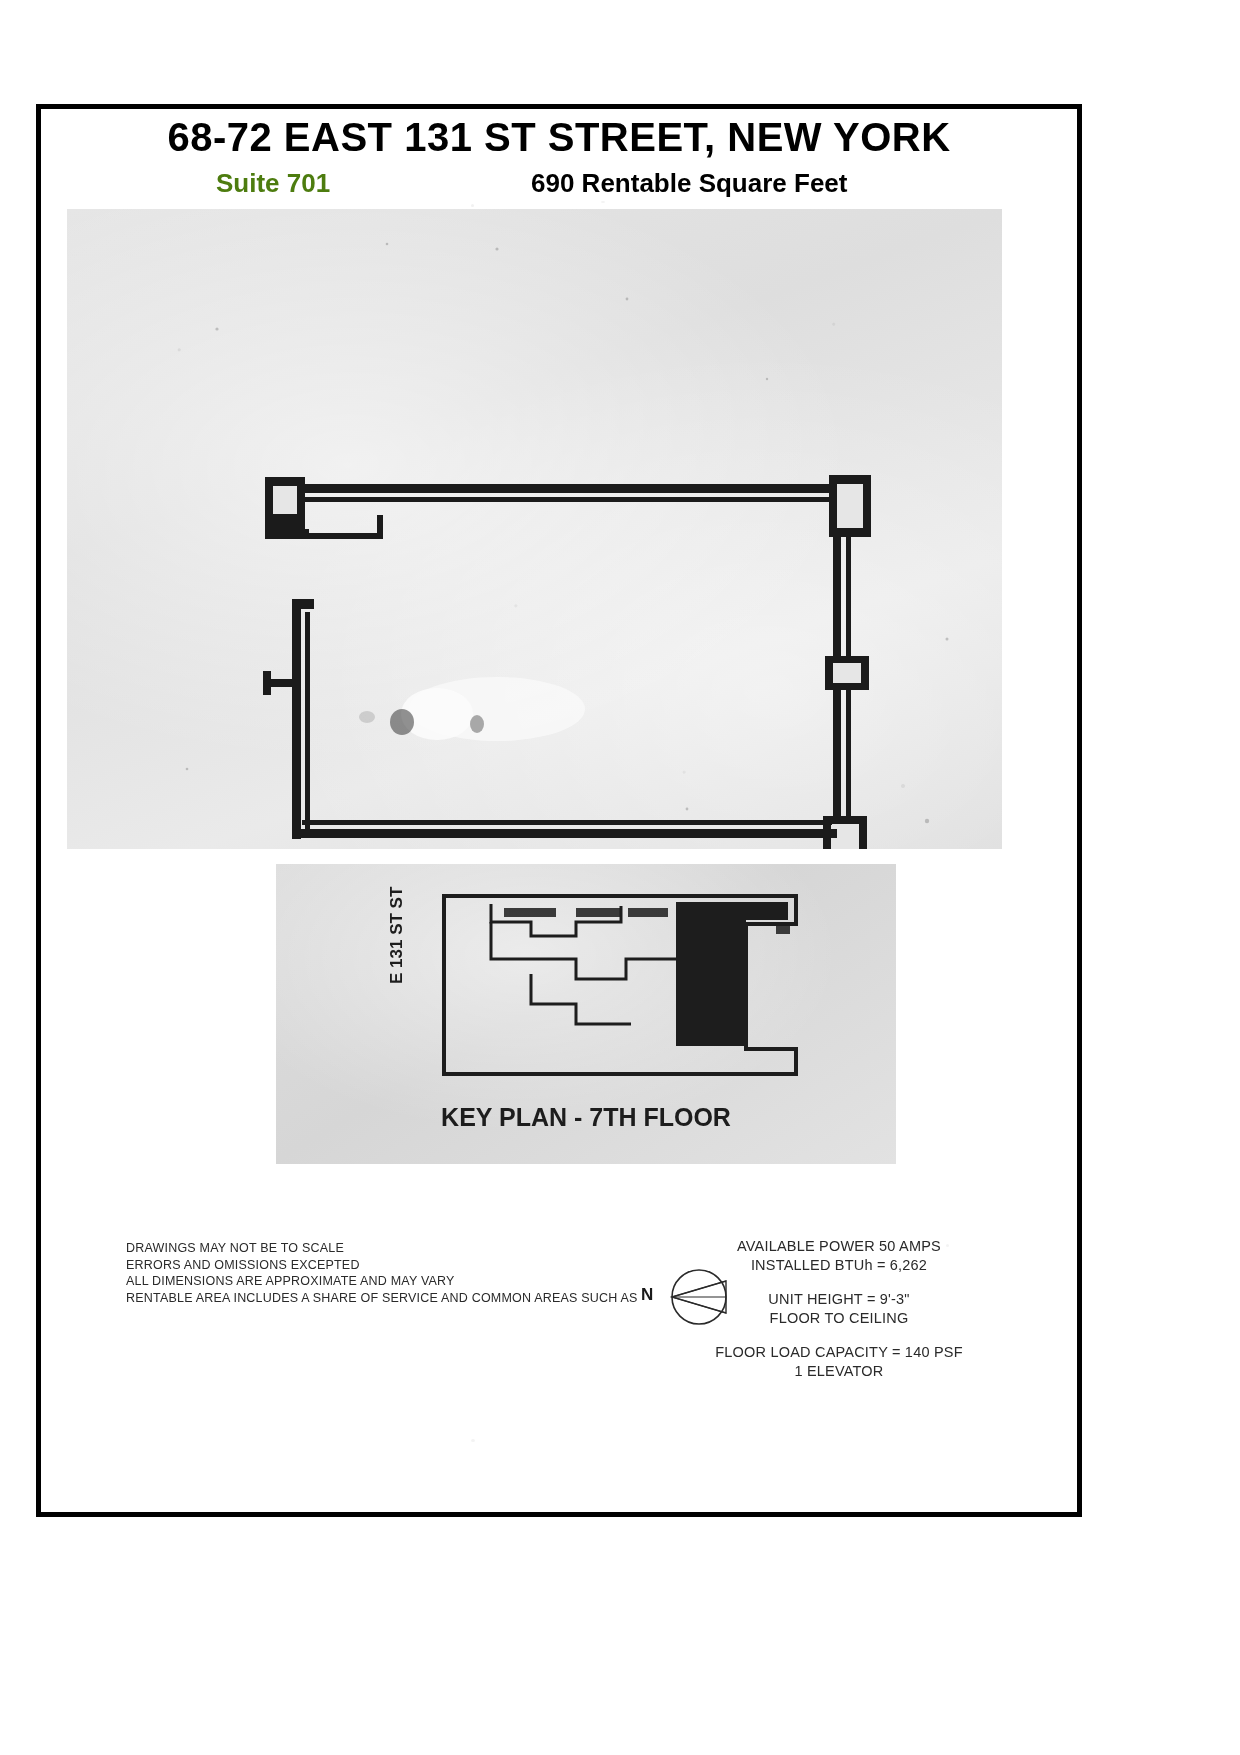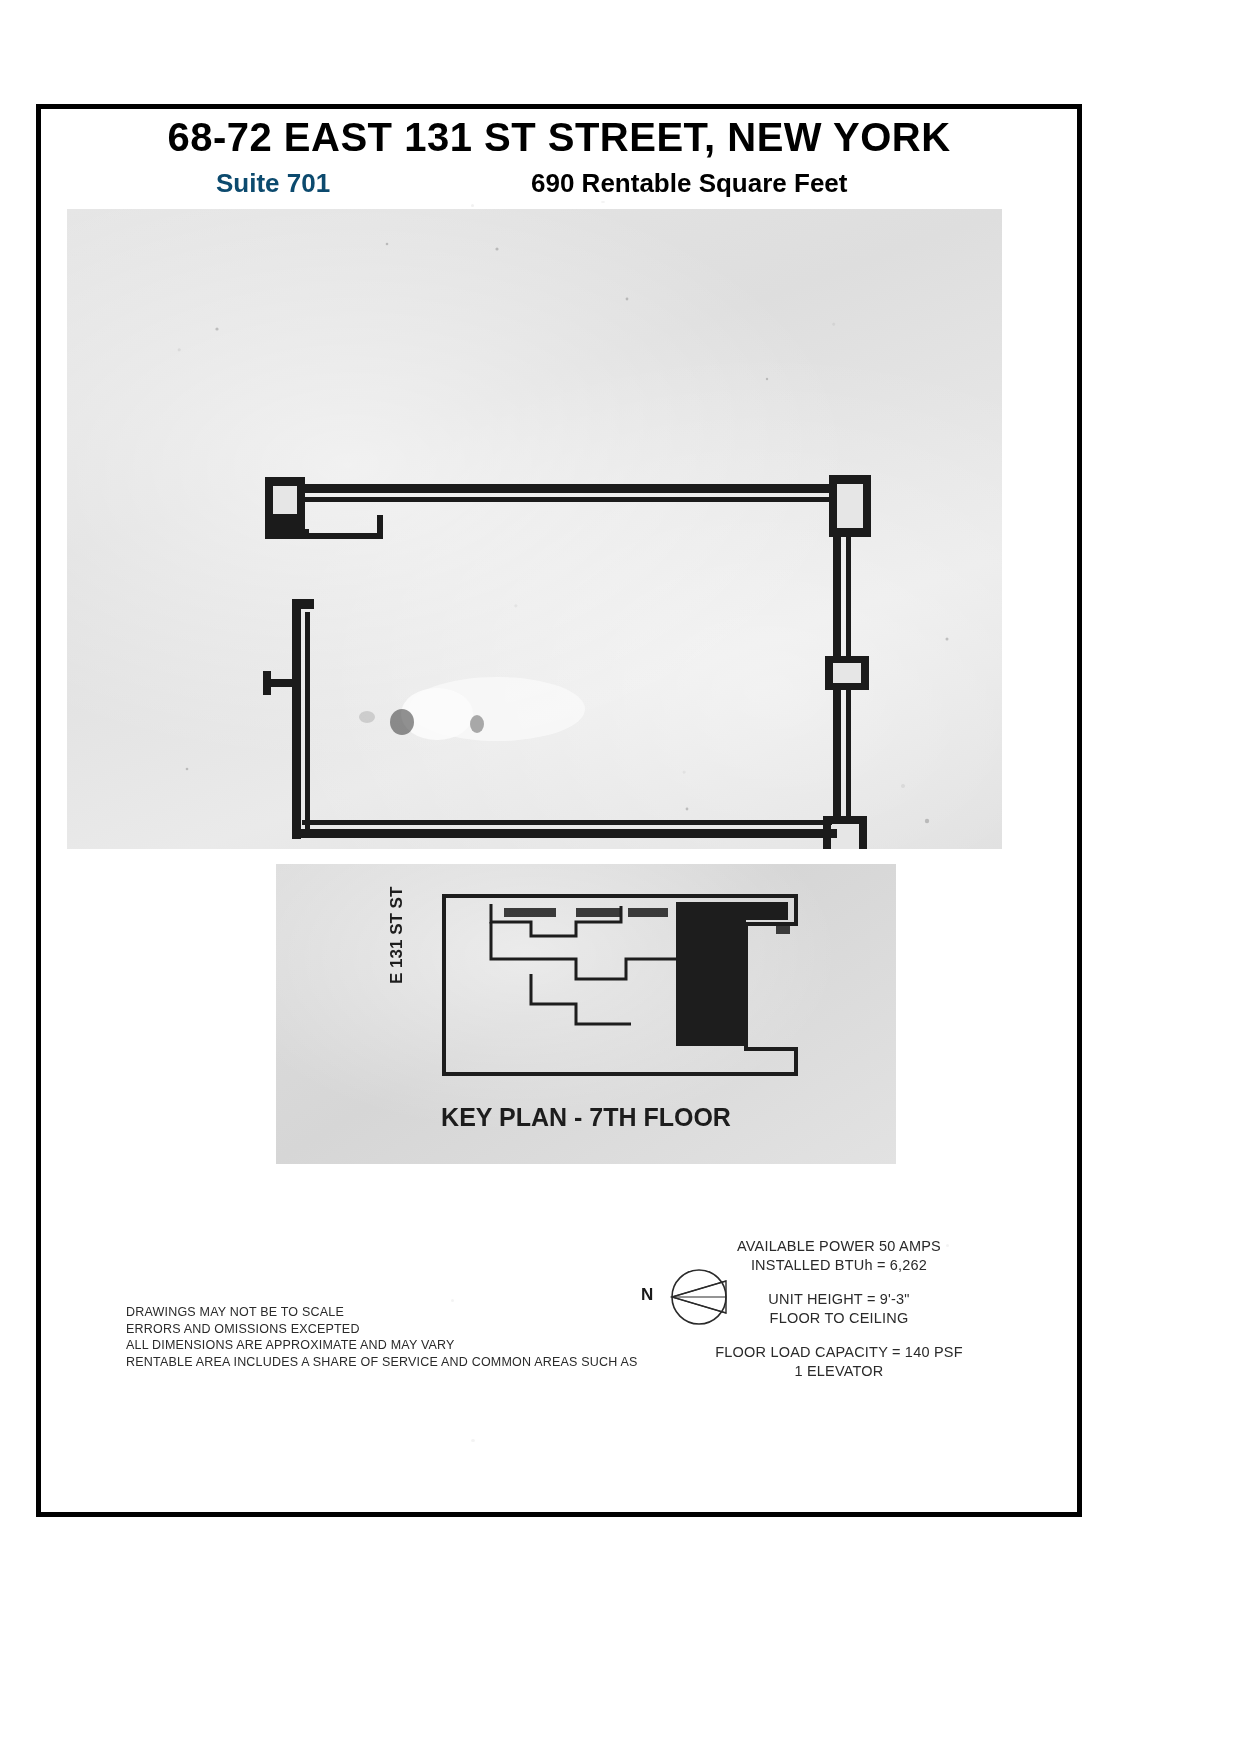--- a/index.html
+++ b/index.html
@@ -46,21 +46,21 @@
     position: relative;
     margin-top: 8px;
     height: 34px;
   }
   #suite-label {
     position: absolute;
     left: 175px;
     top: 0;
     font-size: 26px;
     font-weight: bold;
-    color: #0c4a6e;
+    color: #4d7c0f;
   }
   #area-label {
     position: absolute;
     left: 490px;
     top: 0;
     font-size: 26px;
     font-weight: bold;
     color: #000;
   }
 
@@ -123,21 +123,21 @@
     top: 24px;
     font-size: 17px;
     font-weight: bold;
     color: #1a1a1a;
   }
 
   
   #disclaimer {
     position: absolute;
     left: 85px;
-    top: 1195px;
+    top: 1131px;
     width: 560px;
     color: #2a2a2a;
     font-size: 12.5px;
     line-height: 16.5px;
     letter-spacing: 0.2px;
   }
   #disclaimer div { white-space: nowrap; }
 
   
   #specs {

